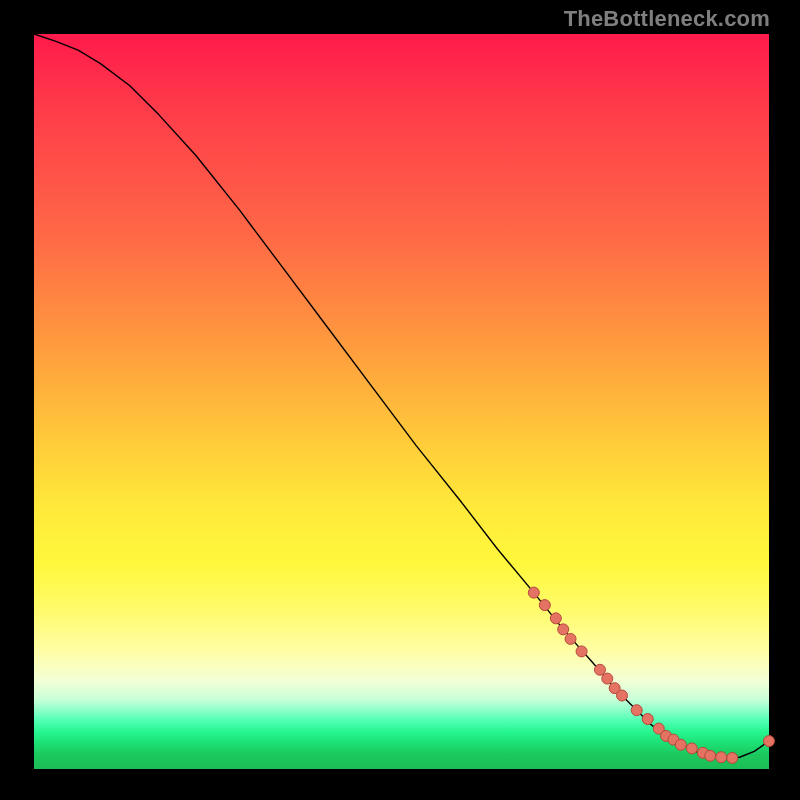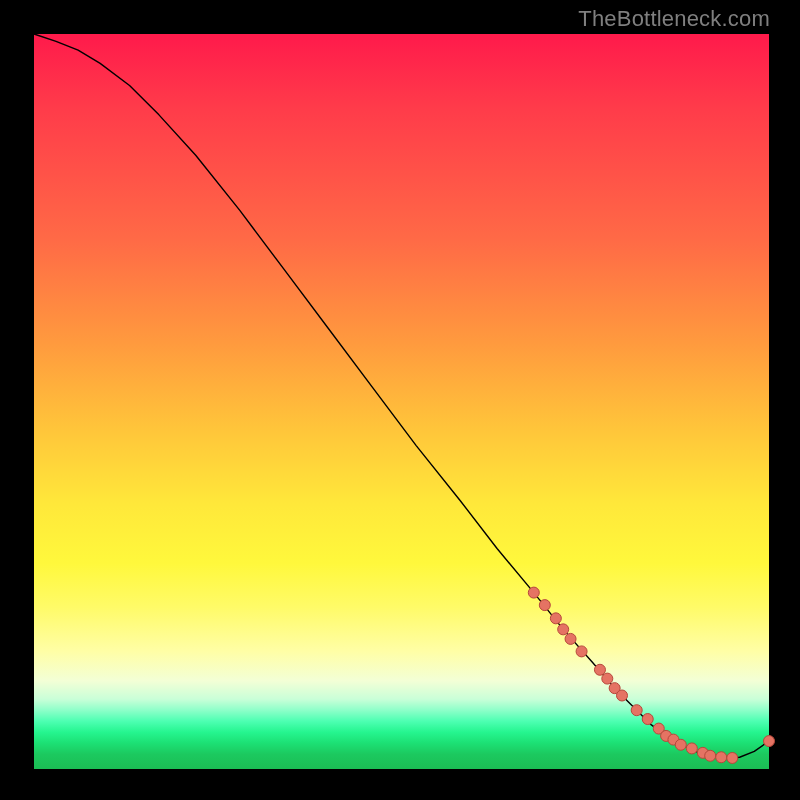--- a/index.html
+++ b/index.html
@@ -57,21 +57,21 @@
     height: 100%;
     overflow: visible;
   }
   .watermark {
     position: absolute;
     top: 6px;
     right: 30px;
     color: #7f7f7f;
     font-size: 22px;
     letter-spacing: 0.2px;
-    font-weight: 400;
+    font-weight: 700;
     user-select: none;
   }
 </style>
 </head>
 <body>
 
 <div class="stage">
   <div class="watermark">TheBottleneck.com</div>
 
   <div class="plot">

